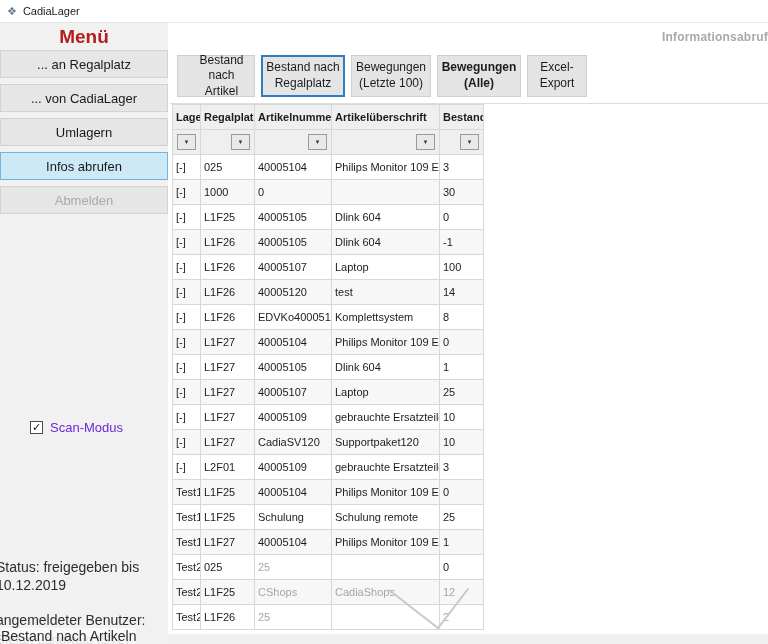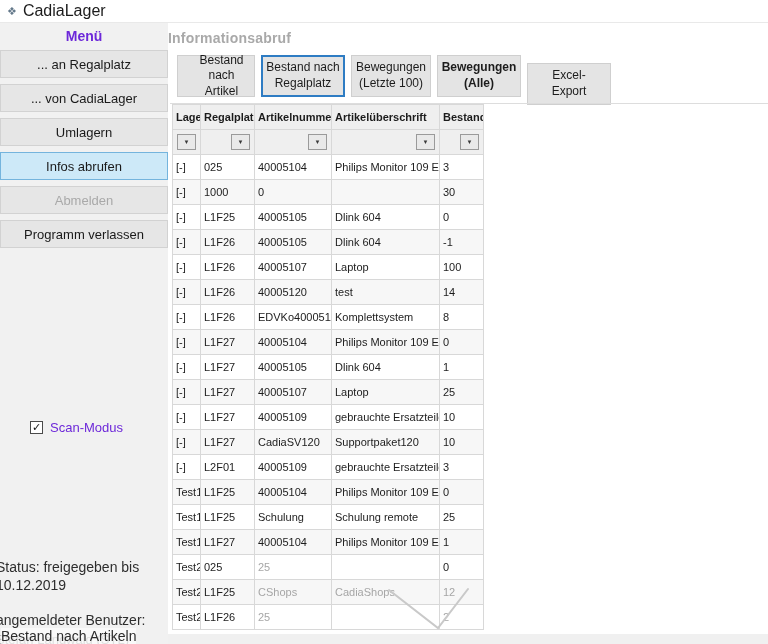--- a/index.html
+++ b/index.html
@@ -5,45 +5,45 @@
   html,body{margin:0;padding:0;}
   body{
     width:768px;height:644px;position:relative;overflow:hidden;
     background:#ffffff;font-family:"Liberation Sans",sans-serif;
     -webkit-font-smoothing:antialiased;
   }
   
   .titlebar{position:absolute;top:0;left:0;right:0;height:22px;background:#ffffff;
     border-bottom:1px solid #e9e9e9;display:flex;align-items:center;padding-left:7px;gap:6px;}
   .app-icon{font-size:11px;color:#63788a;line-height:1;}
-  .app-title{font-size:16px;color:#1b1b1b;}
+  .app-title{font-size:11px;color:#1b1b1b;}
   
   .sidebar{position:absolute;top:23px;left:0;width:168px;bottom:0;background:#f1f1f1;}
-  .menu-header{height:27px;line-height:27px;text-align:center;font-weight:bold;font-size:14px;color:#6d28d9;}
+  .menu-header{height:27px;line-height:27px;text-align:center;font-weight:bold;font-size:19px;color:#b91c1c;}
   .menu-buttons{position:absolute;top:27px;left:0;right:0;}
   .menu-btn{box-sizing:border-box;height:28px;margin:0 0 6px 0;background:#e6e6e6;
     border:1px solid #d2d2d2;display:flex;align-items:center;justify-content:center;
     font-size:13px;color:#1a1a1a;cursor:default;}
   .menu-btn.disabled{color:#a9a9a9;}
   .menu-btn.active{background:#cde9f8;border:1px solid #74b4dd;text-align:right;}
   
   .scan{position:absolute;top:397px;left:30px;display:flex;align-items:center;gap:7px;}
   .cb{width:13px;height:13px;box-sizing:border-box;border:1px solid #4a4a4a;background:#fff;
     font-size:11px;line-height:11px;text-align:center;color:#111;}
   .scan-label{font-size:13px;color:#6d28d9;}
   
   .status1{position:absolute;left:-4px;top:536px;font-size:14px;color:#2e2e2e;white-space:nowrap;}
   .status2{position:absolute;left:-4px;top:554px;font-size:14px;color:#2e2e2e;white-space:nowrap;}
   .userlabel{position:absolute;left:-4px;top:589px;font-size:14px;color:#2e2e2e;white-space:nowrap;}
   .username{position:absolute;left:-4px;top:609px;font-size:13px;color:#b7b7b7;white-space:nowrap;}
   .tooltip{position:absolute;left:1px;top:628px;font-size:14px;font-weight:normal;color:#2b2b2b;
     background:rgba(255,255,255,0.55);white-space:nowrap;z-index:5;}
   
-  .main-title{position:absolute;left:168px;right:0;top:30px;text-align:left;
-    font-size:14px;font-weight:bold;color:#a9a9a9;letter-spacing:0.2px;}
+  .main-title{position:absolute;left:168px;right:0;top:30px;text-align:right;
+    font-size:12px;font-weight:bold;color:#a9a9a9;letter-spacing:0.2px;}
   .tabs{position:absolute;left:177px;top:55px;display:flex;gap:6px;}
   .tab{box-sizing:border-box;height:42px;padding:2px 9px;background:#e4e4e4;border:1px solid #cfcfcf;
     display:flex;align-items:center;justify-content:center;text-align:center;
     font-size:12px;line-height:1.3;color:#1c1c1c;cursor:default;}
   .tab.selected{border:2px solid #2e7cc3;padding:1px 0;}
   .grid-topline{position:absolute;left:170px;right:0;top:103px;border-top:1px solid #dddddd;}
   
   .grid{position:absolute;left:172px;top:104px;border-left:1px solid #d8d8d8;border-top:1px solid #d8d8d8;
     font-size:11px;color:#1c1c1c;background:#fff;}
   .grow{display:flex;}
@@ -70,21 +70,20 @@
 </div>
 
 <div class="sidebar">
   <div class="menu-header">Menü</div>
   <div class="menu-buttons" id="menu-buttons">
       <div class="menu-btn">... an Regalplatz</div>
       <div class="menu-btn">... von CadiaLager</div>
       <div class="menu-btn">Umlagern</div>
       <div class="menu-btn active">Infos abrufen</div>
       <div class="menu-btn disabled">Abmelden</div>
-      <div class="menu-btn">Programm verlassen</div>
     </div>
 
   <div class="scan">
     <span class="cb">✓</span>
     <span class="scan-label">Scan-Modus</span>
   </div>
 
   <div class="status1">Status: freigegeben bis</div>
   <div class="status2">10.12.2019</div>
   <div class="userlabel">angemeldeter Benutzer:</div>
@@ -92,21 +91,21 @@
 </div>
 
 <div class="tooltip">Bestand nach Artikeln</div>
 
 <div class="main-title">Informationsabruf</div>
 <div class="tabs" id="tabs">
     <div class="tab" style="width: 78px; padding-left: 20px;">Bestand nach Artikel</div>
     <div class="tab selected" style="width: 84px;">Bestand nach Regalplatz</div>
     <div class="tab" style="width: 80px;">Bewegungen (Letzte 100)</div>
     <div class="tab" style="width: 84px; font-weight: bold;">Bewegungen (Alle)</div>
-    <div class="tab" style="width: 84px; margin-top: 8px;">Excel-Export</div>
+    <div class="tab" style="width: 60px;">Excel-Export</div>
   </div>
 <div class="grid-topline"></div>
 <div class="grid" id="grid">
     <div class="grow hrow">
       <div class="gcell c0">Lager</div>
       <div class="gcell c1">Regalplatz</div>
       <div class="gcell c2">Artikelnummer</div>
       <div class="gcell c3">Artikelüberschrift</div>
       <div class="gcell c4">Bestand</div>
     </div>

